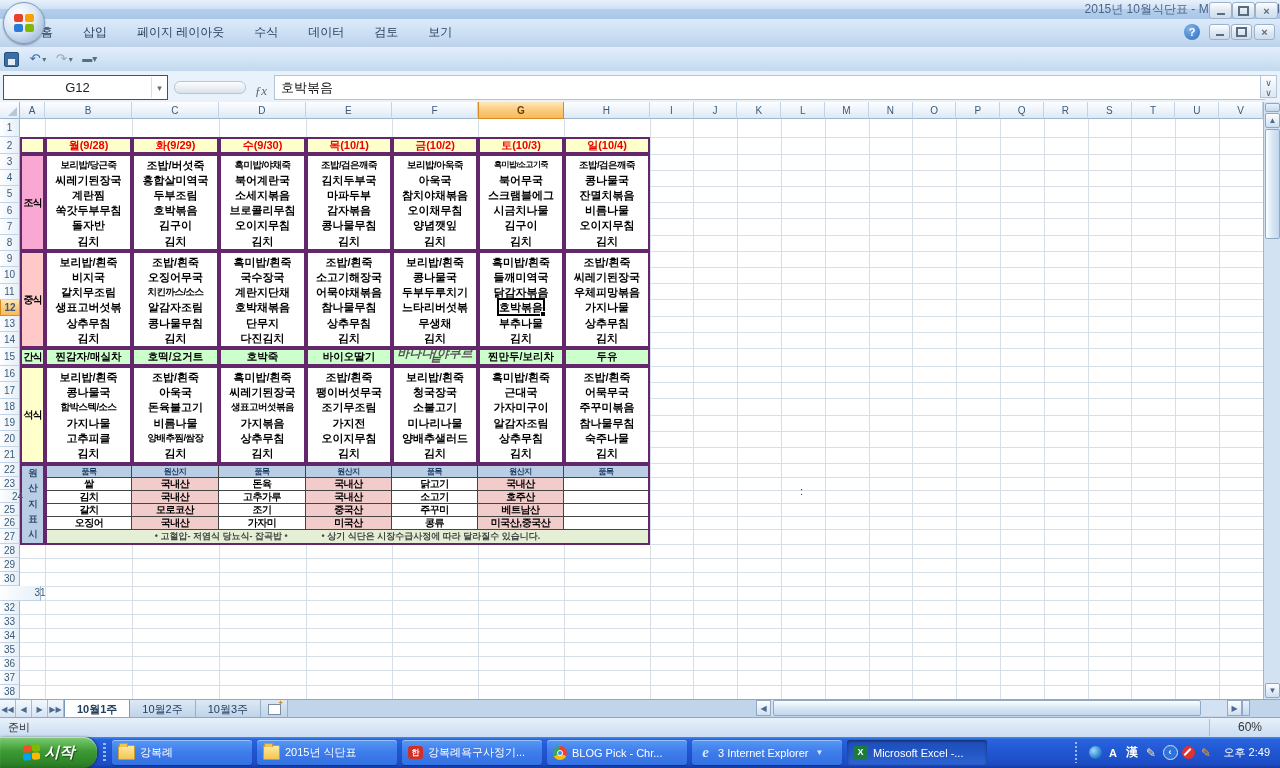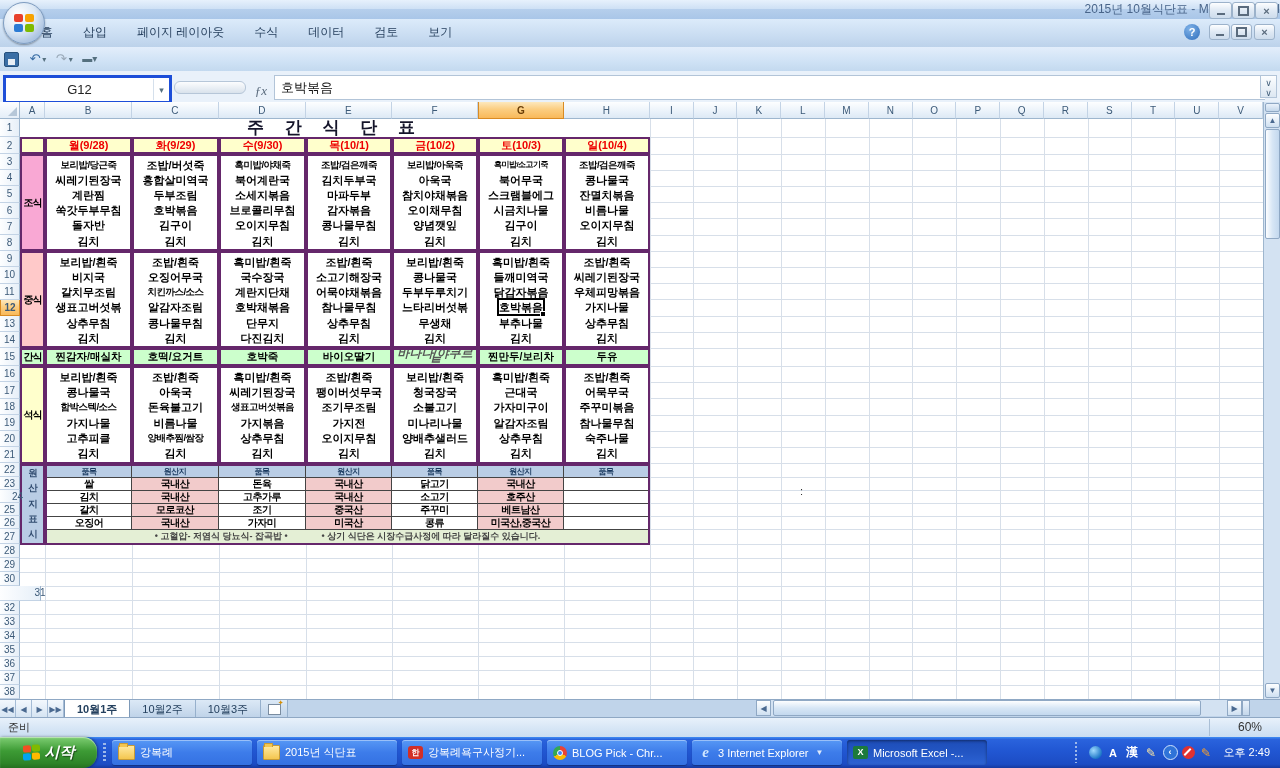--- a/index.html
+++ b/index.html
@@ -36,21 +36,21 @@
   #qat{left:0;top:47px;width:1280px;height:24px;
     background:linear-gradient(#e3eefb,#cfe2f5 60%,#c3d9ef);border-bottom:1px solid #aec6e0;}
   .qat-ic{display:inline-block;vertical-align:top;margin:4px 2px 0 4px;font-size:13px;color:#2f5e9e;line-height:16px;}
   #save-icon{width:13px;height:13px;background:#3a6ea5;border:1px solid #27517d;border-radius:2px;position:relative;margin-top:5px;}
   #save-icon::after{content:"";position:absolute;left:3px;top:6px;width:7px;height:6px;background:#e8eef5;}
   .qat-arrow{font-size:8px;color:#55707f;margin:8px 1px 0 0;display:inline-block;}
   .undo{color:#3a6ea5;} .redo{color:#9aa9b8;}
   
   #fxbar{left:0;top:71px;width:1280px;height:31px;background:#e9f1fa;border-bottom:1px solid #b2c4d8;}
   #namebox{position:absolute;left:3px;top:4px;width:163px;height:23px;background:#fff;
-    border:3px solid #1d4ed8;display:flex;align-items:center;}
+    border:1px solid #1d4ed8;display:flex;align-items:center;}
   #namebox-text{flex:1;text-align:center;font-size:13px;color:#222;}
   #namebox-arrow{width:15px;height:21px;border-left:1px solid #d5e0ec;color:#55707f;font-size:9px;
     display:flex;align-items:center;justify-content:center;}
   #fx-pill{position:absolute;left:174px;top:10px;width:70px;height:11px;border-radius:6px;
     background:linear-gradient(#fcfdfe,#d9e2ec);border:1px solid #b6c6d8;}
   #fx-btn{position:absolute;left:250px;top:9px;width:22px;height:21px;text-align:center;
     font-size:13px;font-style:italic;font-family:"Liberation Serif",serif;color:#5a6b7d;line-height:21px;}
   #formula-area{position:absolute;left:274px;top:4px;width:984px;height:23px;background:#fff;
     border:1px solid #b2c4d8;border-right:none;display:flex;align-items:center;padding-left:6px;font-size:13px;color:#111;}
   #fx-expand{position:absolute;right:3px;top:4px;width:17px;height:23px;background:linear-gradient(#fdfeff,#dce7f2);
@@ -324,23 +324,20 @@
       <div class="glh" style="top: 467.22px;"></div>
       <div class="glh" style="top: 481.26px;"></div>
       <div class="glh" style="top: 495.3px;"></div>
       <div class="glh" style="top: 509.34px;"></div>
       <div class="glh" style="top: 523.38px;"></div>
       <div class="glh" style="top: 537.42px;"></div>
       <div class="glh" style="top: 551.46px;"></div>
       <div class="glh" style="top: 565.5px;"></div>
       <div class="glh" style="top: 579.54px;"></div>
       <div id="mealtable">
-        <div class="band titleband" style="top: 0px; height: 18px;">
-          <div id="table-title">주 간 식 단 표</div>
-        </div>
         <div class="band" style="top: 18px; height: 17px;">
           <div class="pcell lbl" style="background: rgb(255, 255, 204);"></div>
           <div class="pcell day" style="width: 87px;">월(9/28)</div>
           <div class="pcell day" style="width: 87px;">화(9/29)</div>
           <div class="pcell day" style="width: 87px;">수(9/30)</div>
           <div class="pcell day" style="width: 86px;">목(10/1)</div>
           <div class="pcell day" style="width: 86px;">금(10/2)</div>
           <div class="pcell day" style="width: 86px;">토(10/3)</div>
           <div class="pcell day" style="width: 86px;">일(10/4)</div>
         </div>

